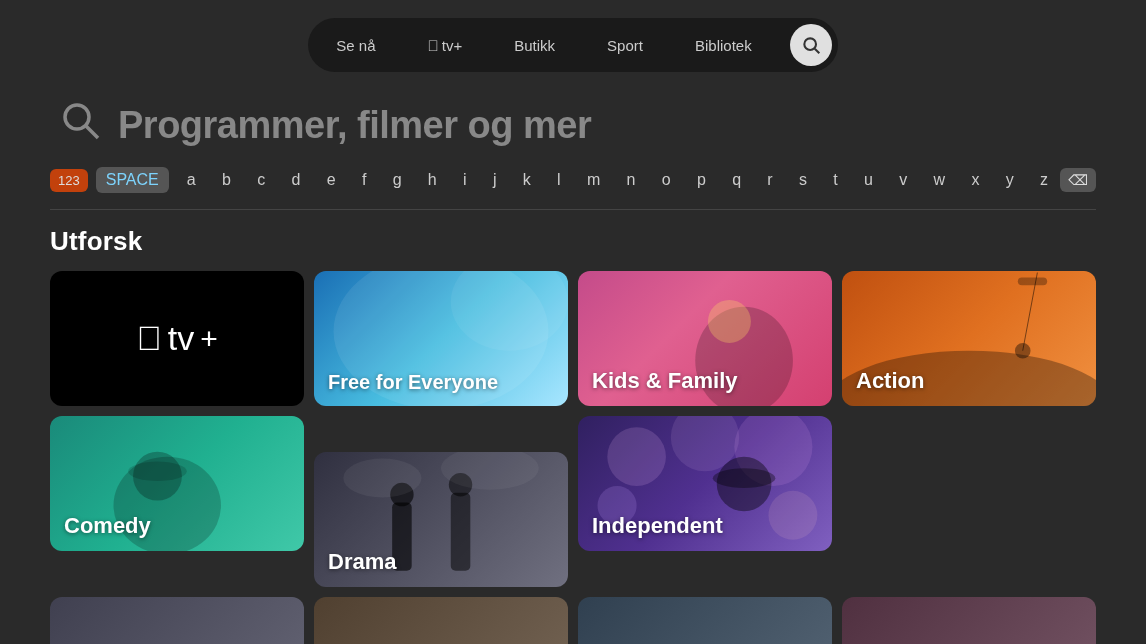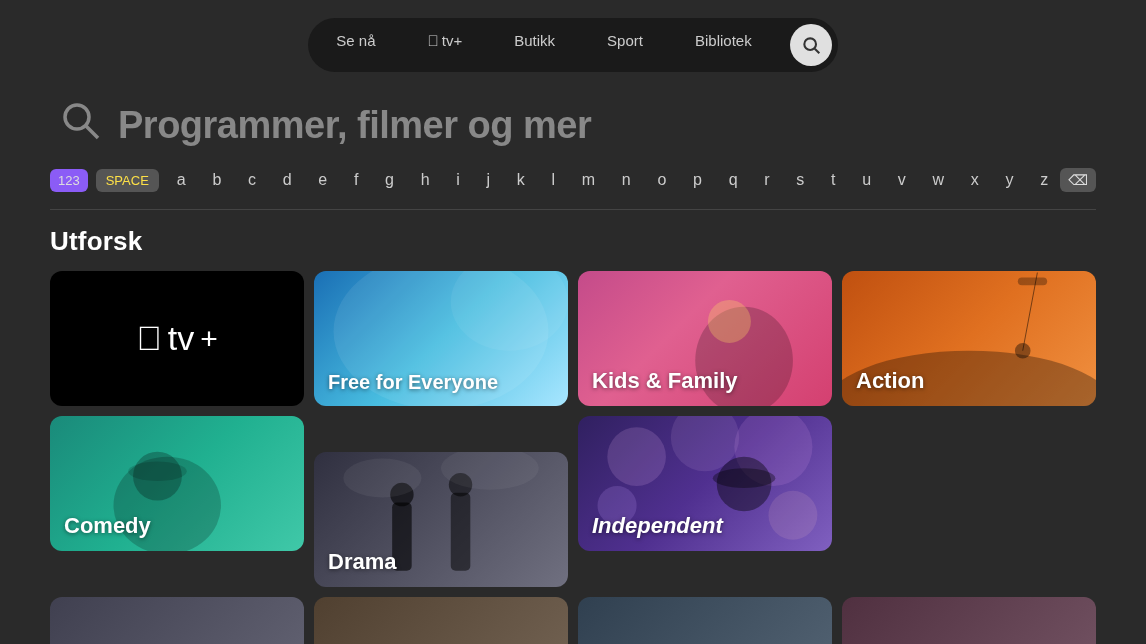--- a/index.html
+++ b/index.html
@@ -17,21 +17,21 @@
     .top-nav {
       display: flex;
       justify-content: center;
       align-items: center;
       padding: 18px 0 12px;
       gap: 0;
     }
 
     .nav-pill {
       display: flex;
-      align-items: flex-start;
+      align-items: center;
       background: #1a1a1a;
       border-radius: 30px;
       padding: 6px 6px 6px 10px;
       gap: 16px;
     }
 
     .nav-item {
       padding: 8px 18px;
       font-size: 15px;
       font-weight: 500;
@@ -91,35 +91,35 @@
 
     
     .keyboard-row {
       display: flex;
       align-items: center;
       padding: 6px 50px 12px;
       gap: 0;
     }
 
     .key-special {
-      background: #8b5cf6;
+      background: #c2410c;
       border-radius: 6px;
       padding: 4px 8px;
       font-size: 13px;
       color: #ddd;
       margin-right: 8px;
       font-weight: 500;
     }
 
     .key-space {
       background: #555;
       border-radius: 6px;
       padding: 4px 10px;
-      font-size: 13px;
-      color: #fde047;
+      font-size: 16px;
+      color: #7dd3fc;
       margin-right: 14px;
       font-weight: 500;
     }
 
     .keys-alpha {
       display: flex;
       gap: 0;
       flex: 1;
       justify-content: space-between;
       align-items: center;
@@ -244,21 +244,20 @@
     }
 
     
     .card-horror {
       background: linear-gradient(135deg, #8a3010 0%, #c05020 40%, #e07030 100%);
     }
 
     
     .card-independent {
       background: linear-gradient(135deg, #302060 0%, #503090 50%, #8060c0 100%);
-      font-style: italic;
     }
 
     
     .scene-svg {
       width: 100%;
       height: 100%;
       position: absolute;
       top: 0; left: 0;
     }
 

